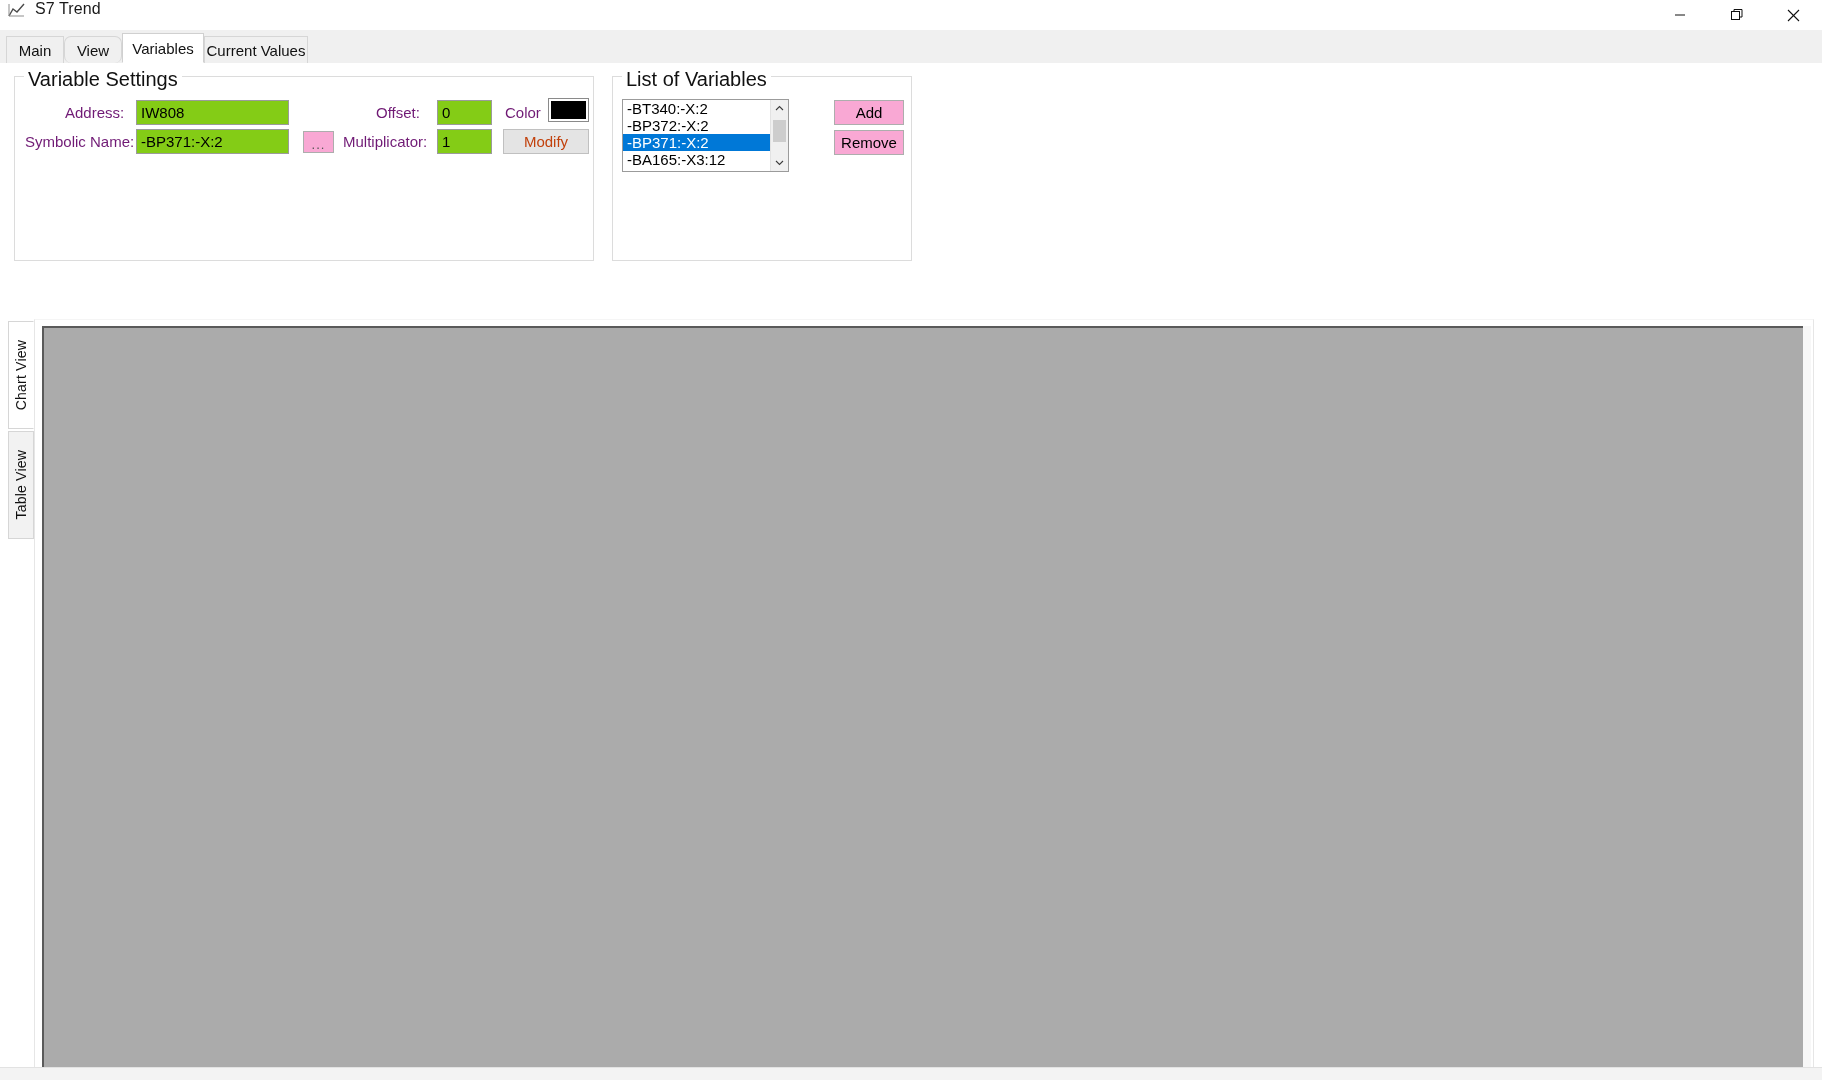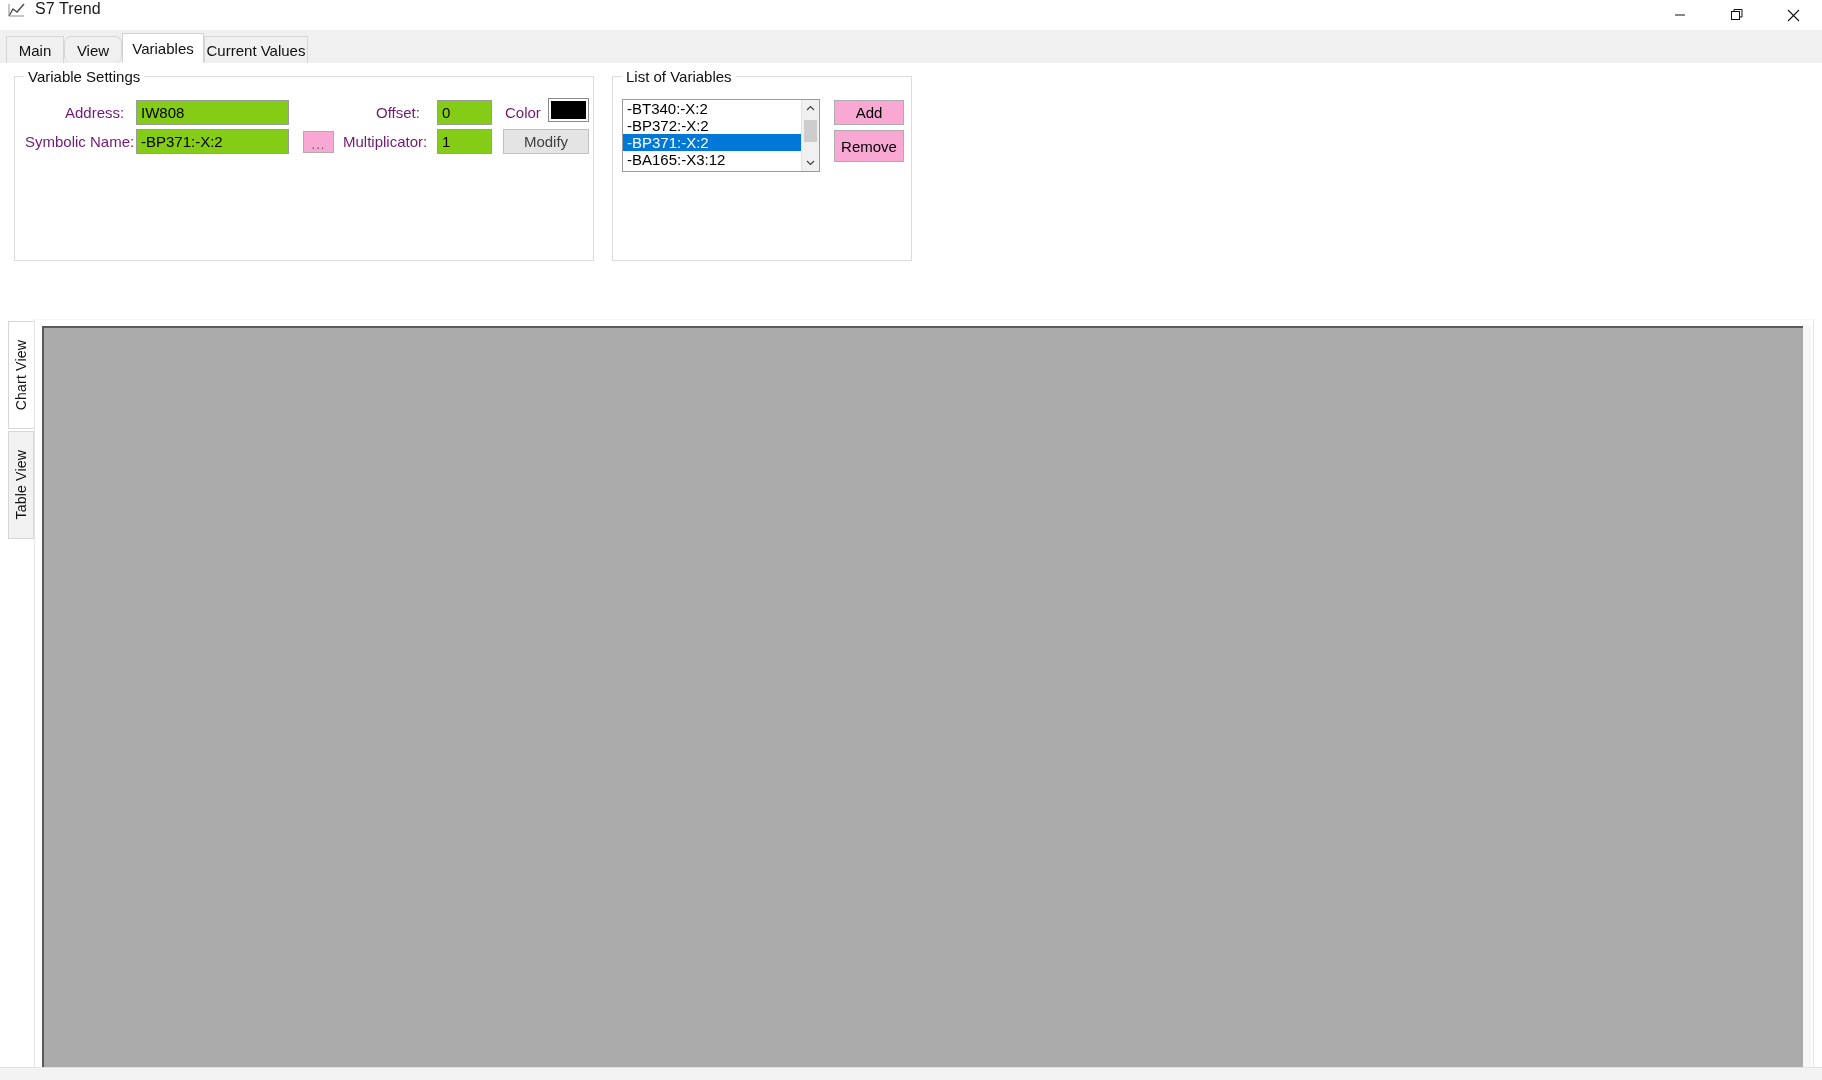--- a/index.html
+++ b/index.html
@@ -101,21 +101,21 @@
     box-sizing: border-box;
     border: 1px solid #dcdcdc;
     background: #ffffff;
   }
   .groupbox > .gb-title {
     position: absolute;
     top: -9px;
     left: 9px;
     background: #ffffff;
     padding: 0 4px;
-    font-size: 15px;
+    font-size: 20px;
     color: #111;
     white-space: nowrap;
     text-align: right;
   }
 
   .lbl {
     position: absolute;
     font-size: 15px;
     color: #701a75;
     white-space: nowrap;
@@ -142,21 +142,21 @@
     font-family: "Liberation Sans", sans-serif;
     font-size: 15px;
     color: #000;
     display: flex;
     align-items: center;
     justify-content: center;
     white-space: nowrap;
     padding: 0;
   }
   .btn.disabled {
-    color: #404040;
+    color: #c2410c;
     background: #e4e4e4;
     border-color: #c0c0c0;
   }
   .btn.dots {
     font-size: 13px;
     color: #555;
     letter-spacing: 1px;
     line-height: 8px;
     align-items: flex-end;
     padding-bottom: 3px;
@@ -355,21 +355,21 @@
     <span class="colorswatch" style="left:533px; top:21px; width:41px; height:24px;">
         <i style="background: rgb(0, 0, 0);"></i>
       </span>
 
     <button class="btn disabled" style="left:488px; top:52px; width:86px; height:25px;">Modify</button>
   </div>
 
   <div class="groupbox" style="left:612px; top:13px; width:300px; height:185px;">
     <span class="gb-title">List of Variables</span>
 
-    <div class="listbox" style="left:9px; top:22px; width:198px; height:73px;">
+    <div class="listbox" style="left:9px; top:22px; width:167px; height:73px;">
       <div class="lb-items">
         <div class="lb-item">-BT340:-X:2</div>
         <div class="lb-item">-BP372:-X:2</div>
         <div class="lb-item selected">-BP371:-X:2</div>
         <div class="lb-item">-BA165:-X3:12</div>
       </div>
       <div class="lb-scroll">
         <span class="lb-arrow up">
           <svg width="9" height="7" viewBox="0 0 9 7">
               <polyline points="1,5 4.5,1.5 8,5" fill="none" stroke="#3c3c3c" stroke-width="1.1"></polyline>
@@ -378,21 +378,21 @@
         <span class="lb-thumb"></span>
         <span class="lb-arrow down">
           <svg width="9" height="7" viewBox="0 0 9 7">
               <polyline points="1,2 4.5,5.5 8,2" fill="none" stroke="#3c3c3c" stroke-width="1.1"></polyline>
             </svg>
         </span>
       </div>
     </div>
 
     <button class="btn" style="left:221px; top:23px; width:70px; height:25px;">Add</button>
-    <button class="btn" style="left:221px; top:53px; width:70px; height:32px;">Remove</button>
+    <button class="btn" style="left:221px; top:53px; width:70px; height:25px;">Remove</button>
   </div>
 
   <div class="sidetabs">
     <div class="vtab active" style="height:108px;">
       <span>Chart View</span>
     </div>
     <div class="vtab" style="height:108px; margin-top:2px;">
       <span>Table View</span>
     </div>
   </div>

